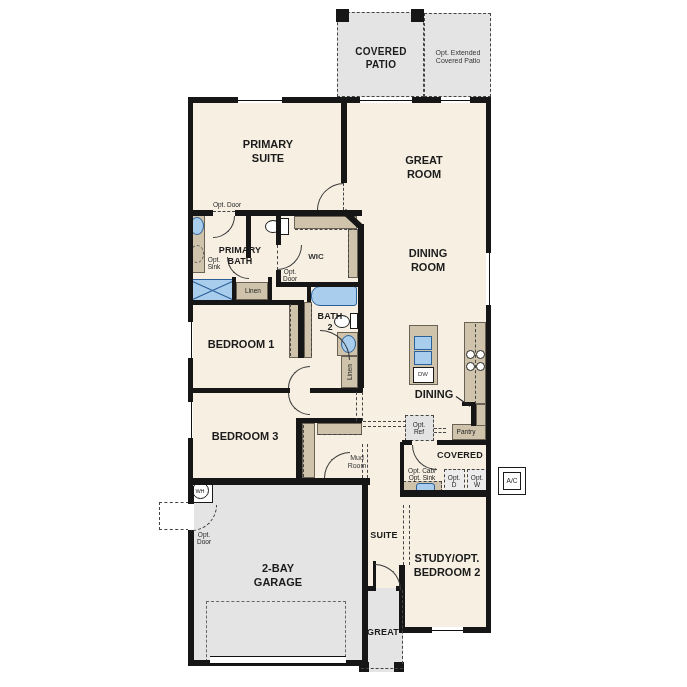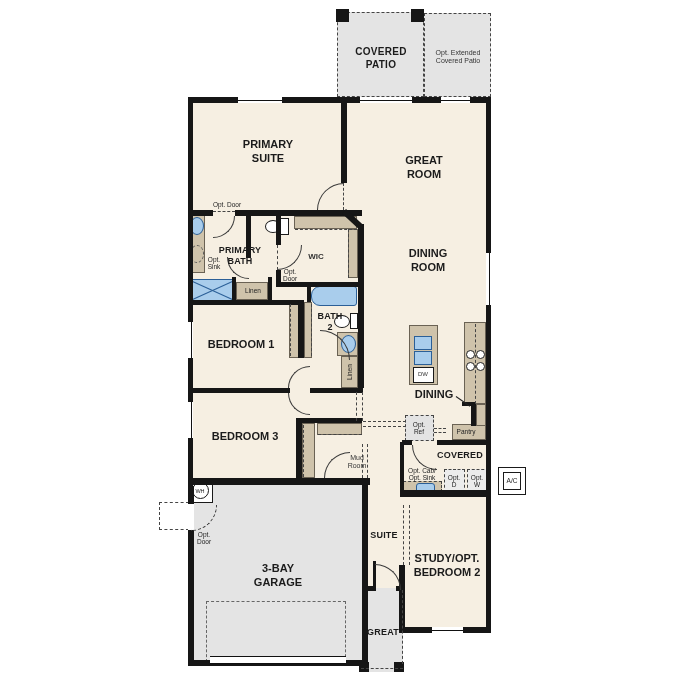--- a/index.html
+++ b/index.html
@@ -232,17 +232,17 @@
 W</div>
   <div class="lb s65" style="left:512px;top:481px">A/C</div>
   <div class="lb s7" style="left:357px;top:462px">Mud
 Room</div>
   <div class="lb s55" style="left:200px;top:491px">WH</div>
   <div class="lb s65" style="left:204px;top:538px">Opt.
 Door</div>
   <div class="lb s9" style="left:384px;top:536px">SUITE</div>
   <div class="lb s11" style="left:447px;top:566px">STUDY/OPT.
 BEDROOM 2</div>
-  <div class="lb s11" style="left:278px;top:576px">3-BAY
+  <div class="lb s11" style="left:278px;top:576px">2-BAY
 GARAGE</div>
   <div class="lb s9" style="left:383px;top:633px">GREAT</div>
 
 </div>
 
 </body></html>

